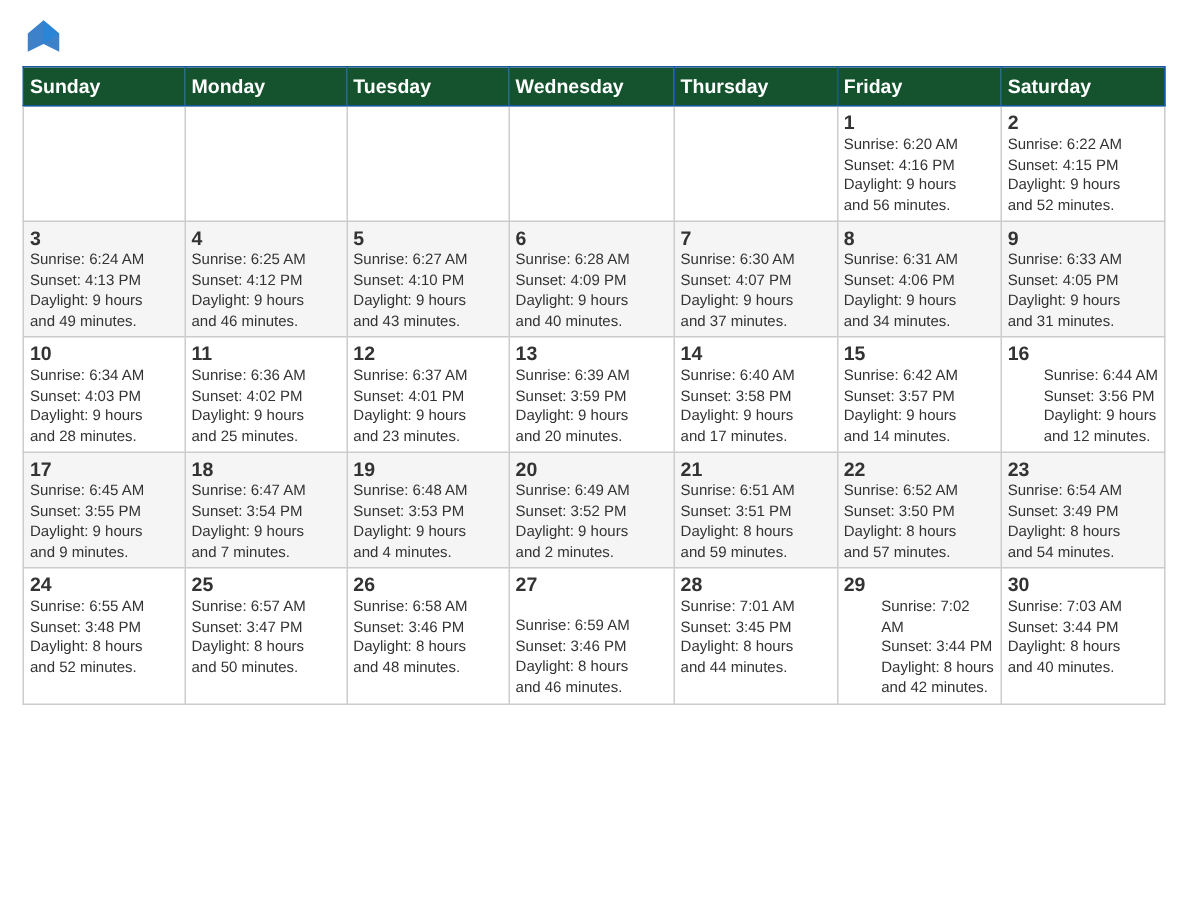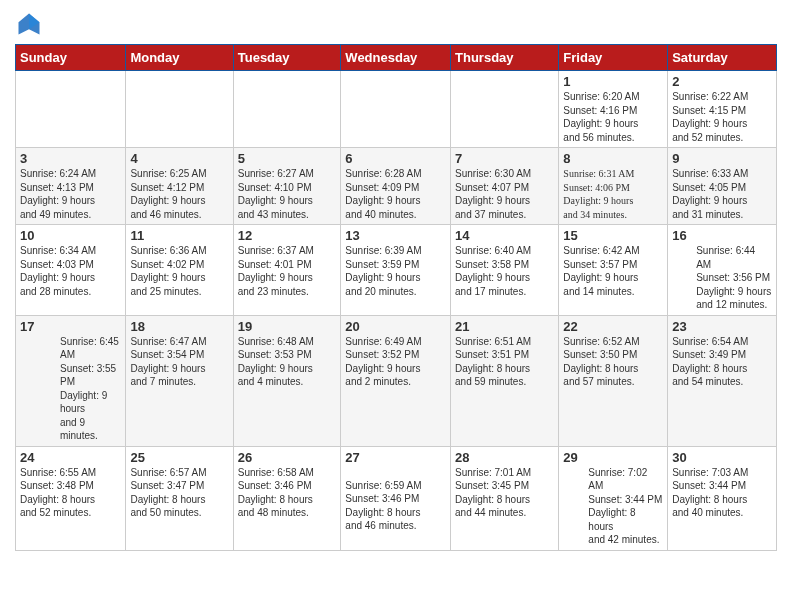--- a/index.html
+++ b/index.html
@@ -56,21 +56,21 @@
     .location {
       font-size: 14px;
       color: #555;
     }
     .calendar {
       width: 100%;
       border-collapse: collapse;
       border: 1px solid #ccc;
     }
     .calendar th {
-      background: #b91c1c;
+      background: #14532d;
       color: #fff;
       font-size: 13px;
       padding: 5px 4px;
       text-align: left;
       border: 1px solid #1558a0;
       font-weight: bold;
     }
     .calendar td {
       vertical-align: top;
       border: 1px solid #ccc;
@@ -190,21 +190,21 @@
           </td>
           <td>
             <span class="day-number">7</span>
             <div class="day-info" style="white-space: pre-line;">Sunrise: 6:30 AM
 Sunset: 4:07 PM
 Daylight: 9 hours
 and 37 minutes.</div>
           </td>
           <td>
             <span class="day-number">8</span>
-            <div class="day-info" style="white-space: pre-line; font-family: Liberation Serif, serif;">Sunrise: 6:31 AM
+            <div class="day-info" style="white-space: pre-line;">Sunrise: 6:31 AM
 Sunset: 4:06 PM
 Daylight: 9 hours
 and 34 minutes.</div>
           </td>
           <td>
             <span class="day-number">9</span>
             <div class="day-info" style="white-space: pre-line;">Sunrise: 6:33 AM
 Sunset: 4:05 PM
 Daylight: 9 hours
 and 31 minutes.</div>
@@ -257,21 +257,21 @@
             <span class="day-number">16</span>
             <div class="day-info" style="white-space: pre-line; margin-left: 24px;">Sunrise: 6:44 AM
 Sunset: 3:56 PM
 Daylight: 9 hours
 and 12 minutes.</div>
           </td>
         </tr>
         <tr class="row-even">
           <td>
             <span class="day-number">17</span>
-            <div class="day-info" style="white-space: pre-line; margin-left: 40px;">Sunrise: 6:45 AM
+            <div class="day-info" style="white-space: pre-line;">Sunrise: 6:45 AM
 Sunset: 3:55 PM
 Daylight: 9 hours
 and 9 minutes.</div>
           </td>
           <td>
             <span class="day-number">18</span>
             <div class="day-info" style="white-space: pre-line;">Sunrise: 6:47 AM
 Sunset: 3:54 PM
 Daylight: 9 hours
 and 7 minutes.</div>

